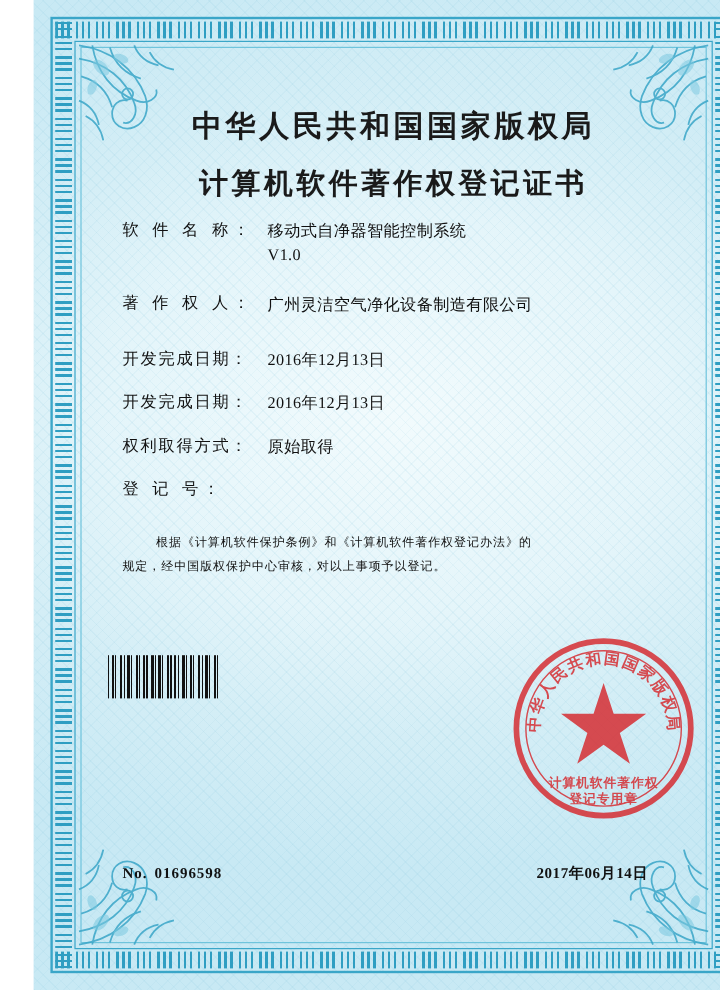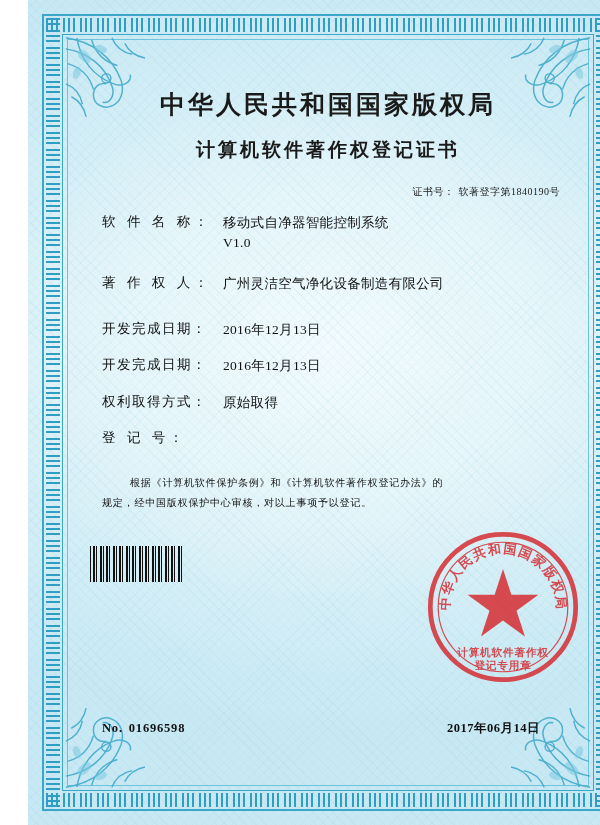--- a/index.html
+++ b/index.html
@@ -106,21 +106,21 @@
   }
   .title-main {
     font-family: "Liberation Serif", serif;
     font-size: 25px;
     font-weight: bold;
     letter-spacing: 3px;
     color: #1a1a1a;
   }
   .title-sub {
     font-family: "Liberation Serif", serif;
-    font-size: 19px;
+    font-size: 24px;
     font-weight: bold;
     letter-spacing: 3px;
     color: #1a1a1a;
     margin-top: 16px;
   }
 
   .cert-no {
     margin-top: 22px;
     text-align: right;
     padding-right: 16px;
@@ -306,23 +306,20 @@
     </svg>
   </div>
 
   <div class="content">
 
     <div class="title-block">
       <div class="title-main">中华人民共和国国家版权局</div>
       <div class="title-sub">计算机软件著作权登记证书</div>
     </div>
 
-    <div class="cert-no">
-      <span class="lbl">证书号：</span><span>软著登字第1840190号</span>
-    </div>
 
     <div class="fields">
 
       <div class="field-row">
         <div class="field-label">软 件 名 称：</div>
         <div class="field-value">
           <span>移动式自净器智能控制系统</span>
           <span class="line2">V1.0</span>
         </div>
       </div>

